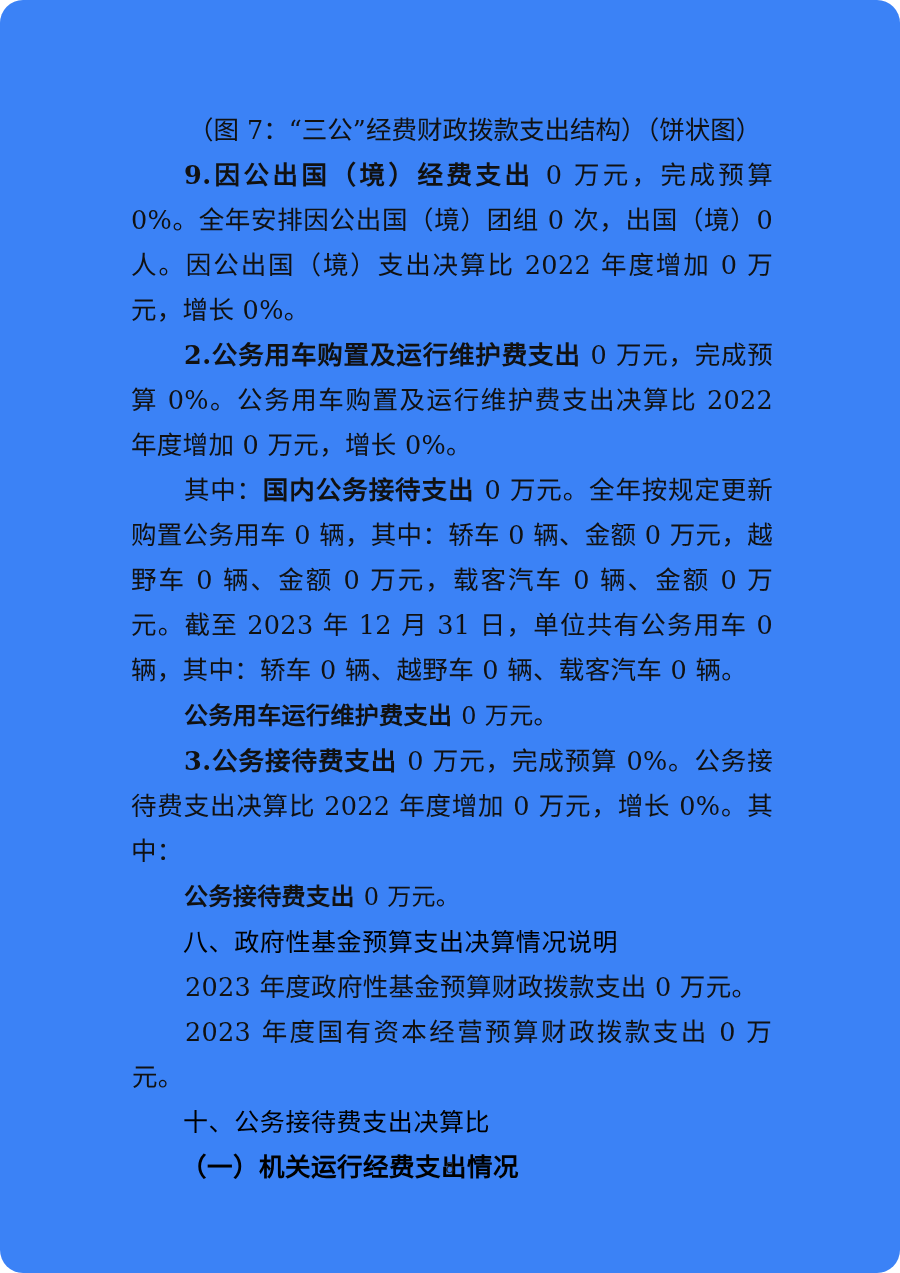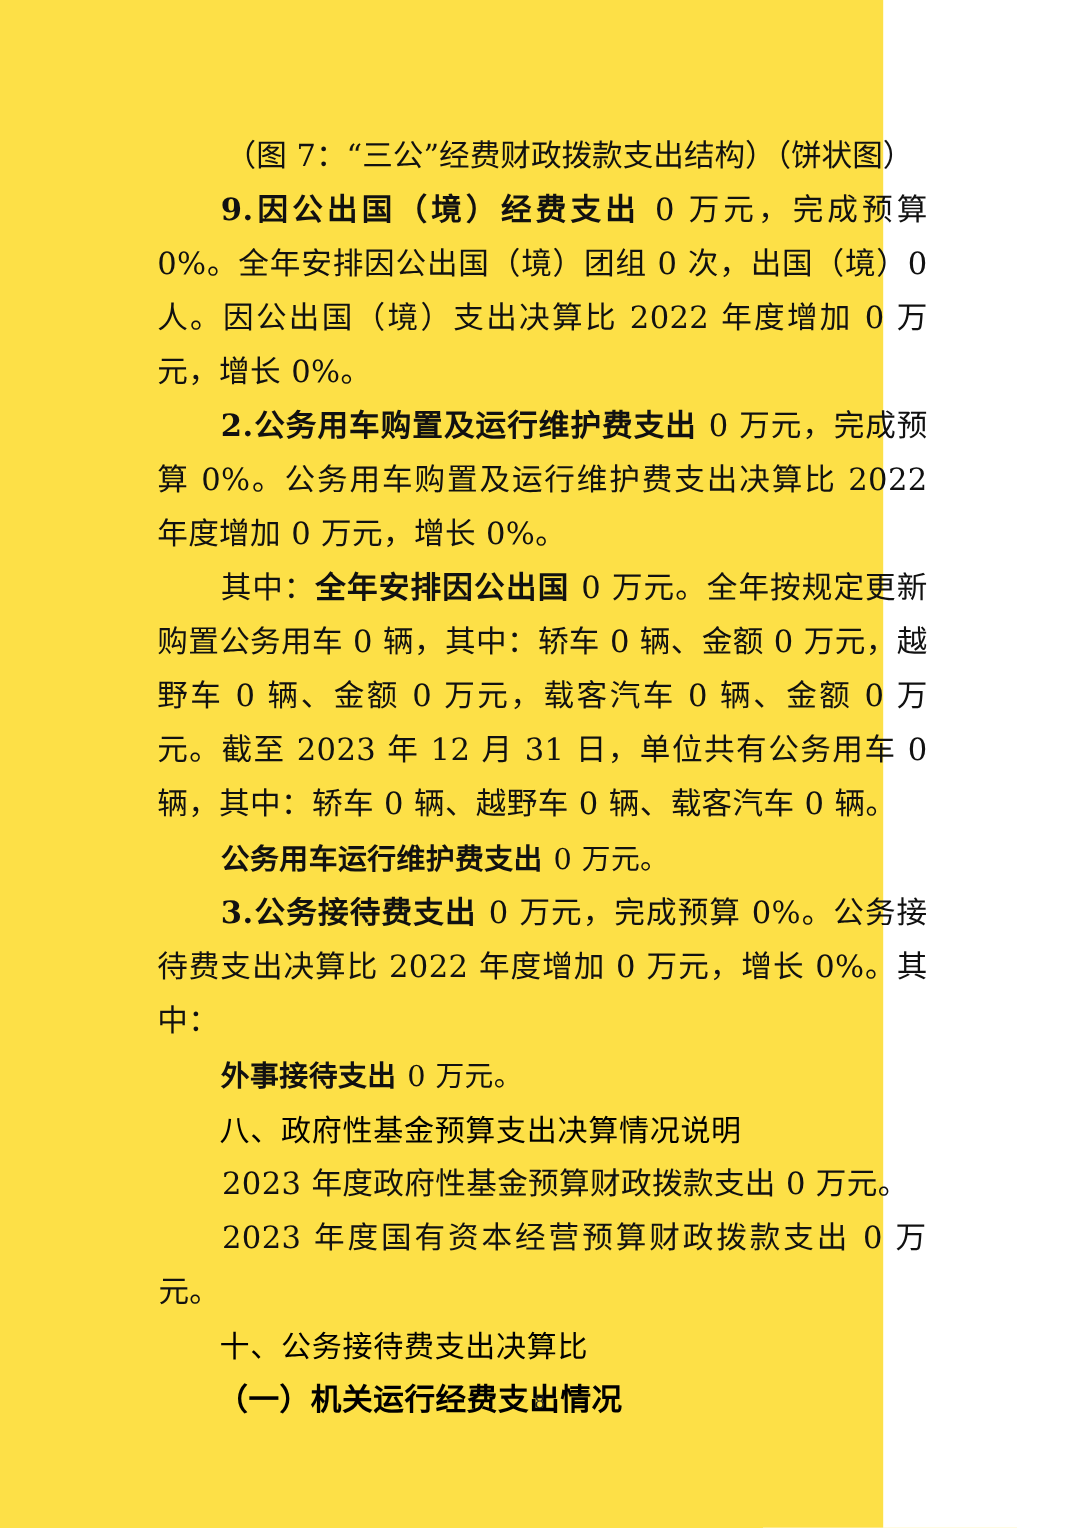--- a/index.html
+++ b/index.html
@@ -15,23 +15,24 @@
     overflow: hidden;
     font-family: "DejaVu Serif", "Liberation Serif", serif;
     color: #000000;
     -webkit-font-smoothing: antialiased;
   }
 
   .page {
     position: absolute;
     left: 0;
     top: 0;
-    width: 736px;
+    width: 900px;
     height: 1273px;
-    background: #fde047;
+    background: #3b82f6;
+    border-radius: 23px;
   }
 
   
   .content {
     position: absolute;
     left: 131px;
     top: 108px;
     width: 642px;
   }
 
@@ -132,34 +133,34 @@
 
     <p class="para indent">
       <span class="b">9.因公出国（境）经费支出</span><span class="n"> 0 万元，完成预算 0%。全年安排因公出国（境）团组 0 次，出国（境）0 人。因公出国（境）支出决算比 2022 年度增加 0 万元，增长 0%。</span>
     </p>
 
     <p class="para indent">
       <span class="b">2.公务用车购置及运行维护费支出</span><span class="n"> 0 万元，完成预算 0%。公务用车购置及运行维护费支出决算比 2022 年度增加 0 万元，增长 0%。</span>
     </p>
 
     <p class="para indent">
-      <span>其中：</span><span class="b">全年安排因公出国</span><span class="n"> 0 万元。全年按规定更新购置公务用车 0 辆，其中：轿车 0 辆、金额 0 万元，越野车 0 辆、金额 0 万元，载客汽车 0 辆、金额 0 万元。截至 2023 年 12 月 31 日，单位共有公务用车 0 辆，其中：轿车 0 辆、越野车 0 辆、载客汽车 0 辆。</span>
+      <span>其中：</span><span class="b">国内公务接待支出</span><span class="n"> 0 万元。全年按规定更新购置公务用车 0 辆，其中：轿车 0 辆、金额 0 万元，越野车 0 辆、金额 0 万元，载客汽车 0 辆、金额 0 万元。截至 2023 年 12 月 31 日，单位共有公务用车 0 辆，其中：轿车 0 辆、越野车 0 辆、载客汽车 0 辆。</span>
     </p>
 
     <p class="stmt">
       <span class="b">公务用车运行维护费支出</span><span class="n"> 0 万元。</span>
     </p>
 
     <p class="para indent">
       <span class="b">3.公务接待费支出</span><span class="n"> 0 万元，完成预算 0%。公务接待费支出决算比 2022 年度增加 0 万元，增长 0%。其中：</span>
     </p>
 
 
     <p class="stmt">
-      <span class="b">外事接待支出</span><span class="n"> 0 万元。</span>
+      <span class="b">公务接待费支出</span><span class="n"> 0 万元。</span>
     </p>
 
     <p class="heading">八、政府性基金预算支出决算情况说明</p>
     <p class="para indent n">2023 年度政府性基金预算财政拨款支出 0 万元。</p>
 
     <p class="para indent n">2023 年度国有资本经营预算财政拨款支出 0 万元。</p>
 
     <p class="heading">十、公务接待费支出决算比</p>
     <p class="subheading">（一）机关运行经费支出情况</p>
 

